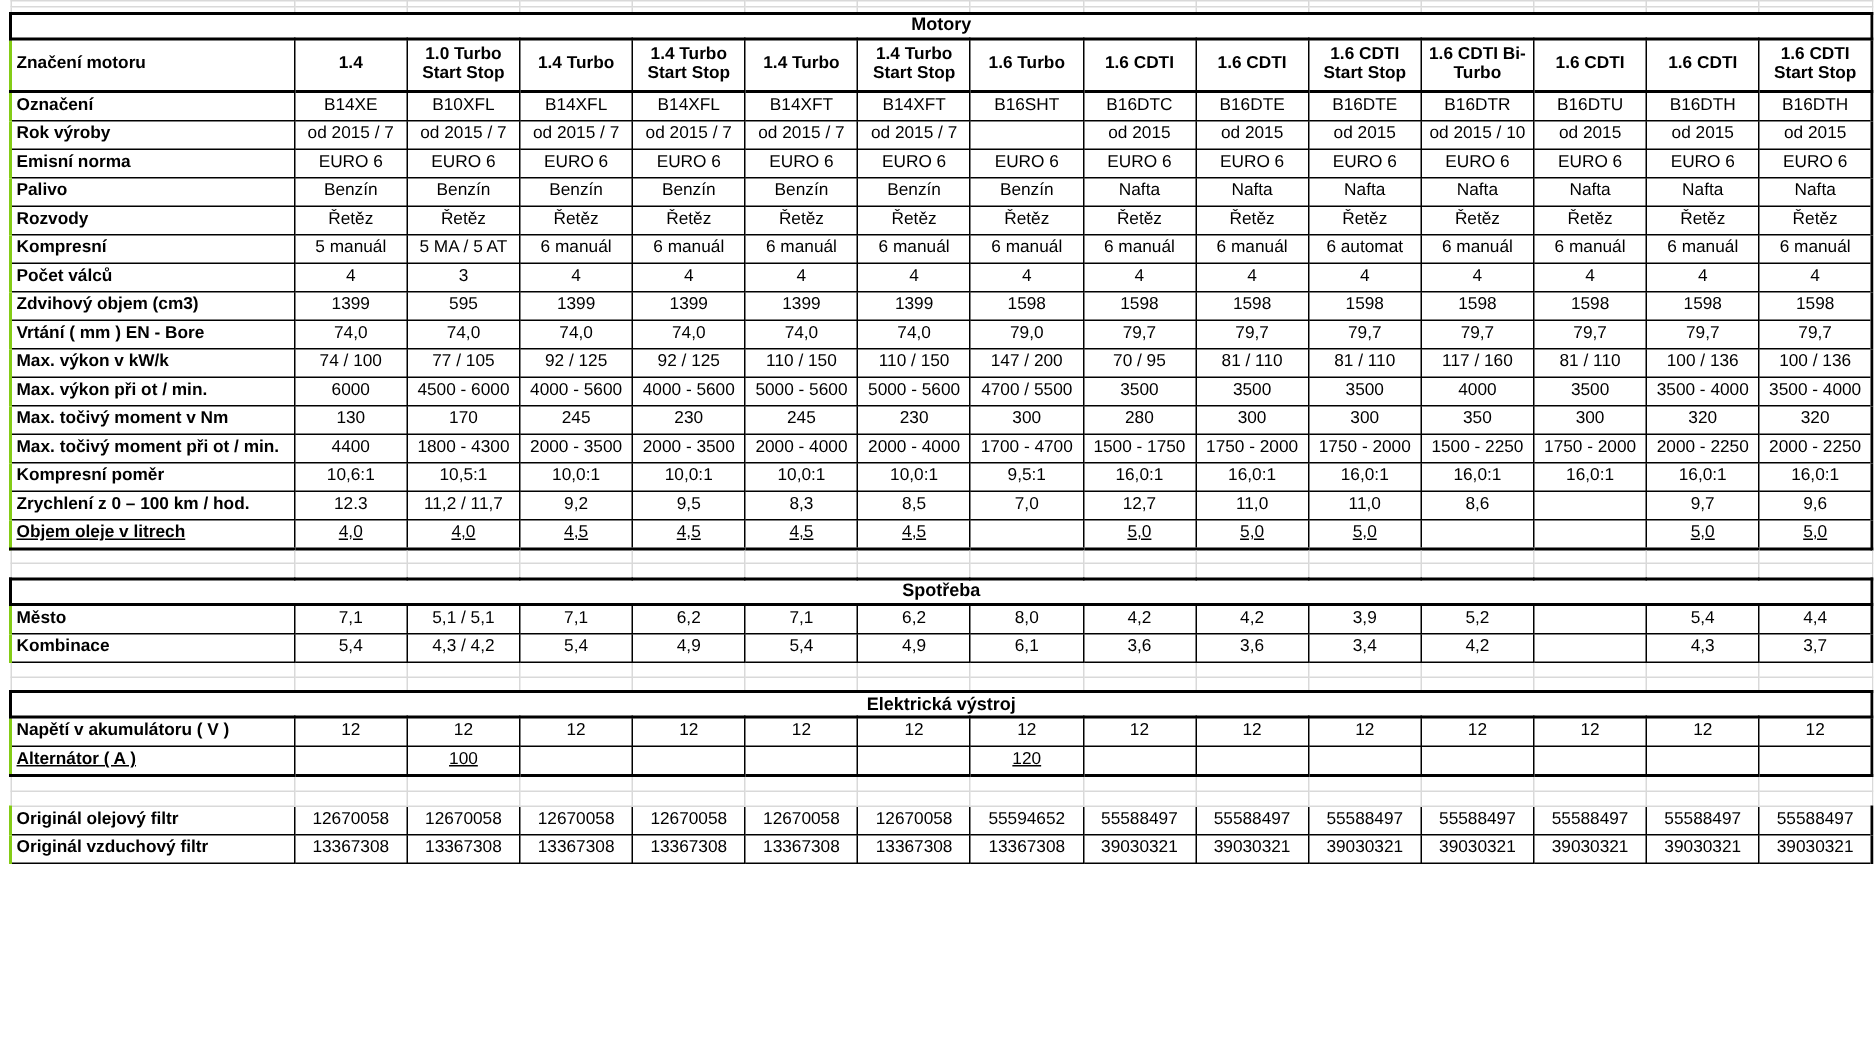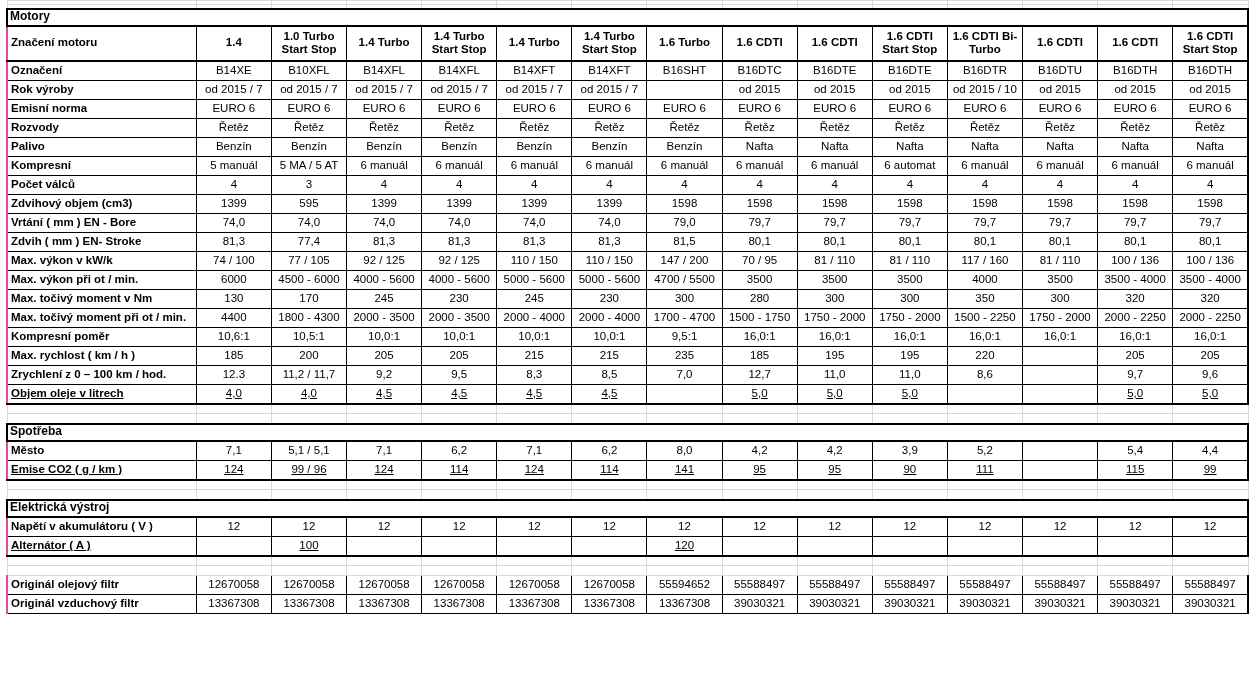--- a/index.html
+++ b/index.html
@@ -30,27 +30,27 @@
     font-weight:bold;
     padding-left:3px;
     font-size:11.5px;
   }
   
   td.sec-title{
     border:2px solid #000;
     font-weight:bold;
     font-size:12px;
     height:15px;
-    text-align:left;
+    text-align:center;
   }
   
   tr.eng-row td{height:33px;}
   td.eng{font-weight:bold;border-bottom:2px solid #000;}
   
-  td.bl{border-left:2px solid #ec4899;}
+  td.bl{border-left:2px solid #84cc16;}
   td.br{border-right:2px solid #000;}
   td.bb{border-bottom:2px solid #000;text-decoration:underline;}
   
   td.gap{
     border-left:1px solid #d9d9d9;
     border-right:1px solid #d9d9d9;
     border-top:1px solid #d9d9d9;
     border-bottom:1px solid #d9d9d9;
   }
   tr.gap-row{height:10px;}
@@ -178,54 +178,54 @@
           <td class="cell">EURO 6</td>
           <td class="cell">EURO 6</td>
           <td class="cell">EURO 6</td>
           <td class="cell">EURO 6</td>
           <td class="cell">EURO 6</td>
           <td class="cell">EURO 6</td>
           <td class="cell">EURO 6</td>
           <td class="cell br">EURO 6</td>
         </tr>
         <tr>
-          <td class="cell lbl bl">Rozvody</td>
-          <td class="cell">Řetěz</td>
-          <td class="cell">Řetěz</td>
-          <td class="cell">Řetěz</td>
-          <td class="cell">Řetěz</td>
-          <td class="cell">Řetěz</td>
-          <td class="cell">Řetěz</td>
-          <td class="cell">Řetěz</td>
-          <td class="cell">Řetěz</td>
-          <td class="cell">Řetěz</td>
-          <td class="cell">Řetěz</td>
-          <td class="cell">Řetěz</td>
-          <td class="cell">Řetěz</td>
-          <td class="cell">Řetěz</td>
-          <td class="cell br">Řetěz</td>
-        </tr>
-        <tr>
           <td class="cell lbl bl">Palivo</td>
           <td class="cell">Benzín</td>
           <td class="cell">Benzín</td>
           <td class="cell">Benzín</td>
           <td class="cell">Benzín</td>
           <td class="cell">Benzín</td>
           <td class="cell">Benzín</td>
           <td class="cell">Benzín</td>
           <td class="cell">Nafta</td>
           <td class="cell">Nafta</td>
           <td class="cell">Nafta</td>
           <td class="cell">Nafta</td>
           <td class="cell">Nafta</td>
           <td class="cell">Nafta</td>
           <td class="cell br">Nafta</td>
         </tr>
         <tr>
+          <td class="cell lbl bl">Rozvody</td>
+          <td class="cell">Řetěz</td>
+          <td class="cell">Řetěz</td>
+          <td class="cell">Řetěz</td>
+          <td class="cell">Řetěz</td>
+          <td class="cell">Řetěz</td>
+          <td class="cell">Řetěz</td>
+          <td class="cell">Řetěz</td>
+          <td class="cell">Řetěz</td>
+          <td class="cell">Řetěz</td>
+          <td class="cell">Řetěz</td>
+          <td class="cell">Řetěz</td>
+          <td class="cell">Řetěz</td>
+          <td class="cell">Řetěz</td>
+          <td class="cell br">Řetěz</td>
+        </tr>
+        <tr>
           <td class="cell lbl bl">Kompresní</td>
           <td class="cell">5 manuál</td>
           <td class="cell">5 MA / 5 AT</td>
           <td class="cell">6 manuál</td>
           <td class="cell">6 manuál</td>
           <td class="cell">6 manuál</td>
           <td class="cell">6 manuál</td>
           <td class="cell">6 manuál</td>
           <td class="cell">6 manuál</td>
           <td class="cell">6 manuál</td>
@@ -280,37 +280,20 @@
           <td class="cell">79,0</td>
           <td class="cell">79,7</td>
           <td class="cell">79,7</td>
           <td class="cell">79,7</td>
           <td class="cell">79,7</td>
           <td class="cell">79,7</td>
           <td class="cell">79,7</td>
           <td class="cell br">79,7</td>
         </tr>
         <tr>
-          <td class="cell lbl bl">Zdvih ( mm ) EN- Stroke</td>
-          <td class="cell">81,3</td>
-          <td class="cell">77,4</td>
-          <td class="cell">81,3</td>
-          <td class="cell">81,3</td>
-          <td class="cell">81,3</td>
-          <td class="cell">81,3</td>
-          <td class="cell">81,5</td>
-          <td class="cell">80,1</td>
-          <td class="cell">80,1</td>
-          <td class="cell">80,1</td>
-          <td class="cell">80,1</td>
-          <td class="cell">80,1</td>
-          <td class="cell">80,1</td>
-          <td class="cell br">80,1</td>
-        </tr>
-        <tr>
           <td class="cell lbl bl">Max. výkon v kW/k</td>
           <td class="cell">74 / 100</td>
           <td class="cell">77 / 105</td>
           <td class="cell">92 / 125</td>
           <td class="cell">92 / 125</td>
           <td class="cell">110 / 150</td>
           <td class="cell">110 / 150</td>
           <td class="cell">147 / 200</td>
           <td class="cell">70 / 95</td>
           <td class="cell">81 / 110</td>
@@ -382,37 +365,20 @@
           <td class="cell">9,5:1</td>
           <td class="cell">16,0:1</td>
           <td class="cell">16,0:1</td>
           <td class="cell">16,0:1</td>
           <td class="cell">16,0:1</td>
           <td class="cell">16,0:1</td>
           <td class="cell">16,0:1</td>
           <td class="cell br">16,0:1</td>
         </tr>
         <tr>
-          <td class="cell lbl bl">Max. rychlost ( km / h )</td>
-          <td class="cell">185</td>
-          <td class="cell">200</td>
-          <td class="cell">205</td>
-          <td class="cell">205</td>
-          <td class="cell">215</td>
-          <td class="cell">215</td>
-          <td class="cell">235</td>
-          <td class="cell">185</td>
-          <td class="cell">195</td>
-          <td class="cell">195</td>
-          <td class="cell">220</td>
-          <td class="cell"></td>
-          <td class="cell">205</td>
-          <td class="cell br">205</td>
-        </tr>
-        <tr>
           <td class="cell lbl bl">Zrychlení z 0 – 100 km / hod.</td>
           <td class="cell">12.3</td>
           <td class="cell">11,2 / 11,7</td>
           <td class="cell">9,2</td>
           <td class="cell">9,5</td>
           <td class="cell">8,3</td>
           <td class="cell">8,5</td>
           <td class="cell">7,0</td>
           <td class="cell">12,7</td>
           <td class="cell">11,0</td>
@@ -487,35 +453,35 @@
           <td class="cell">8,0</td>
           <td class="cell">4,2</td>
           <td class="cell">4,2</td>
           <td class="cell">3,9</td>
           <td class="cell">5,2</td>
           <td class="cell"></td>
           <td class="cell">5,4</td>
           <td class="cell br">4,4</td>
         </tr>
         <tr>
-          <td class="cell lbl bl bb">Emise CO2 ( g / km )</td>
-          <td class="cell bb">124</td>
-          <td class="cell bb">99 / 96</td>
-          <td class="cell bb">124</td>
-          <td class="cell bb">114</td>
-          <td class="cell bb">124</td>
-          <td class="cell bb">114</td>
-          <td class="cell bb">141</td>
-          <td class="cell bb">95</td>
-          <td class="cell bb">95</td>
-          <td class="cell bb">90</td>
-          <td class="cell bb">111</td>
-          <td class="cell bb"></td>
-          <td class="cell bb">115</td>
-          <td class="cell br bb">99</td>
+          <td class="cell lbl bl">Kombinace</td>
+          <td class="cell">5,4</td>
+          <td class="cell">4,3 / 4,2</td>
+          <td class="cell">5,4</td>
+          <td class="cell">4,9</td>
+          <td class="cell">5,4</td>
+          <td class="cell">4,9</td>
+          <td class="cell">6,1</td>
+          <td class="cell">3,6</td>
+          <td class="cell">3,6</td>
+          <td class="cell">3,4</td>
+          <td class="cell">4,2</td>
+          <td class="cell"></td>
+          <td class="cell">4,3</td>
+          <td class="cell br">3,7</td>
         </tr>
         <tr class="gap-row">
           <td class="gap"></td>
           <td class="gap"></td>
           <td class="gap"></td>
           <td class="gap"></td>
           <td class="gap"></td>
           <td class="gap"></td>
           <td class="gap"></td>
           <td class="gap"></td>

